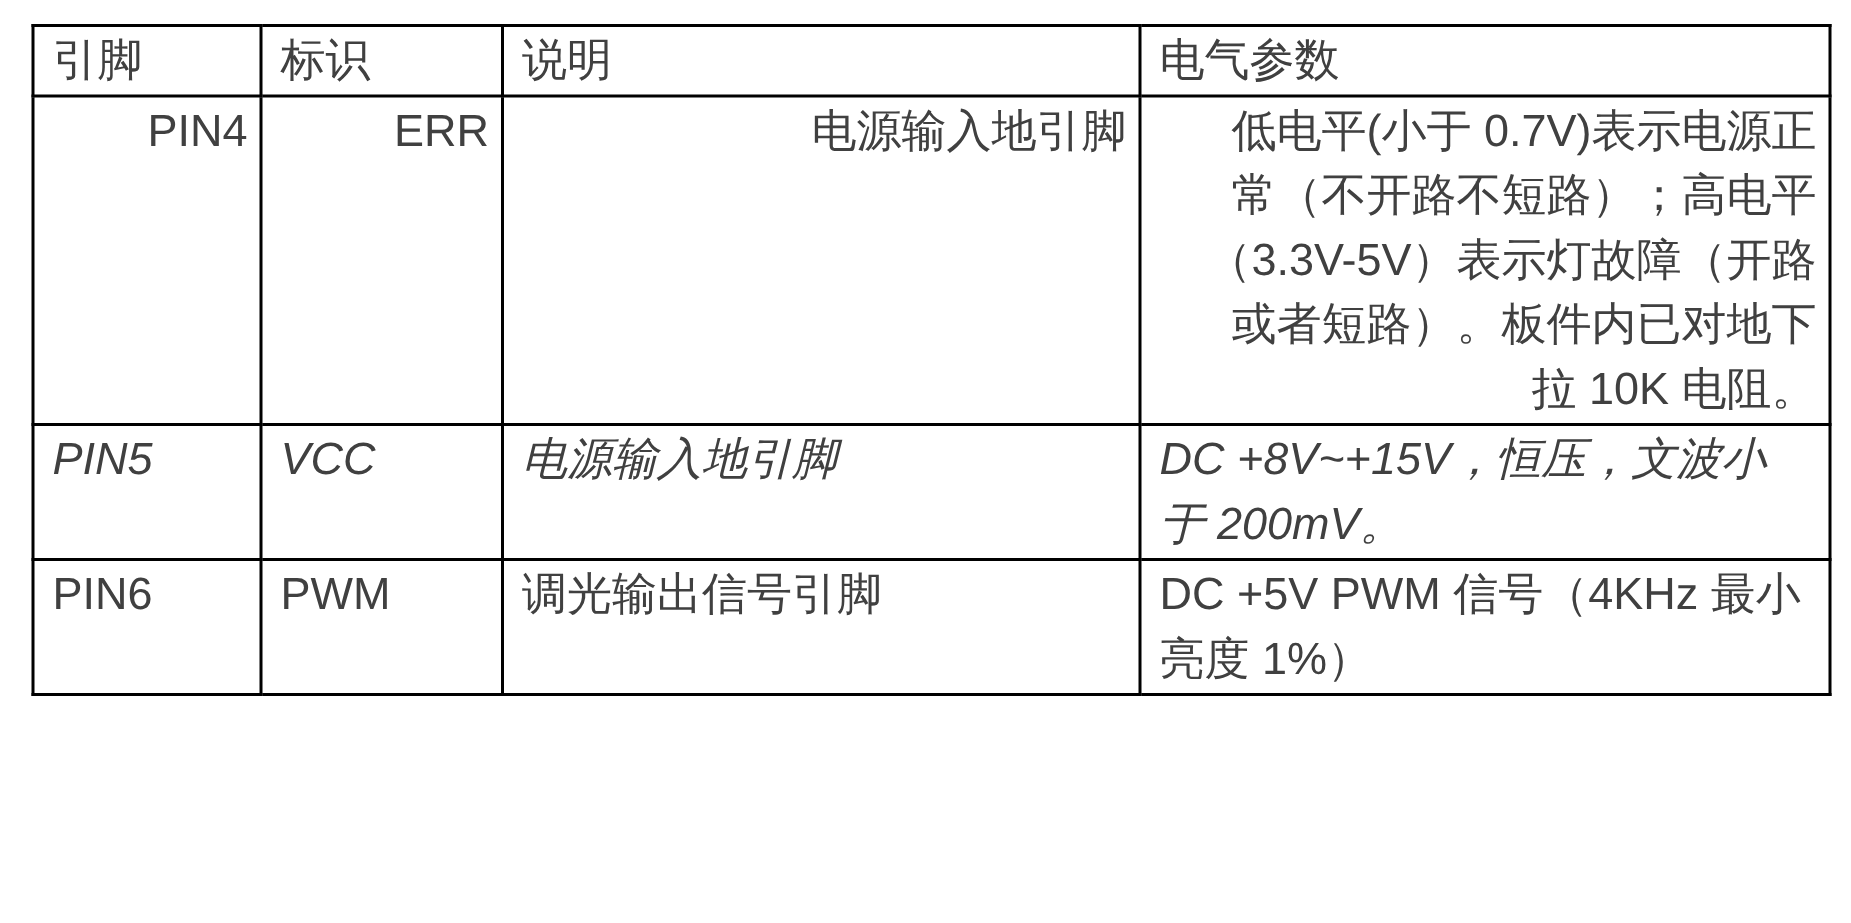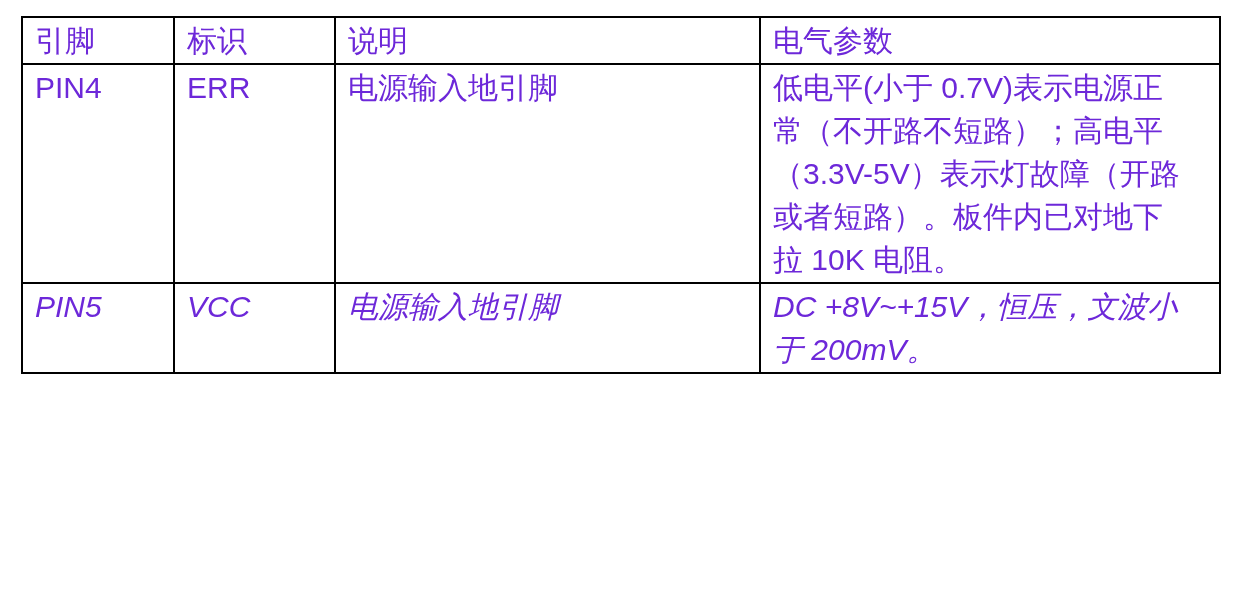--- a/index.html
+++ b/index.html
@@ -27,31 +27,31 @@
   }
   table.pin-table th,
   table.pin-table td {
     border: 2px solid #000000;
     padding: 1px 8px 1px 12px;
     vertical-align: top;
     text-align: left;
     font-weight: normal;
     font-size: 30px;
     line-height: 43px;
-    color: #6d28d9;
+    color: #404040;
     overflow: hidden;
   }
   col.c-pin   { width: 152px; }
   col.c-label { width: 161px; }
   col.c-desc  { width: 425px; }
   col.c-param { width: 460px; }
 
   tr.r-head  th { height: 40px; }
   tr.r-small td { height: 44px; }
-  tr.r-big   td { height: 214px; }
+  tr.r-big   td { height: 214px; text-align: right; }
   tr.r-two   td { height: 84px; font-style: italic; }
   tr.r-two2  td { height: 86px; }
 
   td.cell-params { white-space: pre-line; }
 </style>
 </head>
 <body>
 
 <div class="page">
   <table class="pin-table">
@@ -80,15 +80,22 @@
 或者短路）。板件内已对地下
 拉 10K 电阻。</td>
       </tr>
       <tr class="r-two">
         <td class="cell-pin">PIN5</td>
         <td class="cell-label">VCC</td>
         <td class="cell-desc">电源输入地引脚</td>
         <td class="cell-params">DC +8V~+15V，恒压，文波小
 于 200mV。</td>
       </tr>
+      <tr class="r-two2">
+        <td class="cell-pin">PIN6</td>
+        <td class="cell-label">PWM</td>
+        <td class="cell-desc">调光输出信号引脚</td>
+        <td class="cell-params">DC +5V PWM 信号（4KHz 最小
+亮度 1%）</td>
+      </tr>
     </tbody>
   </table>
 </div>
 
 </body></html>

